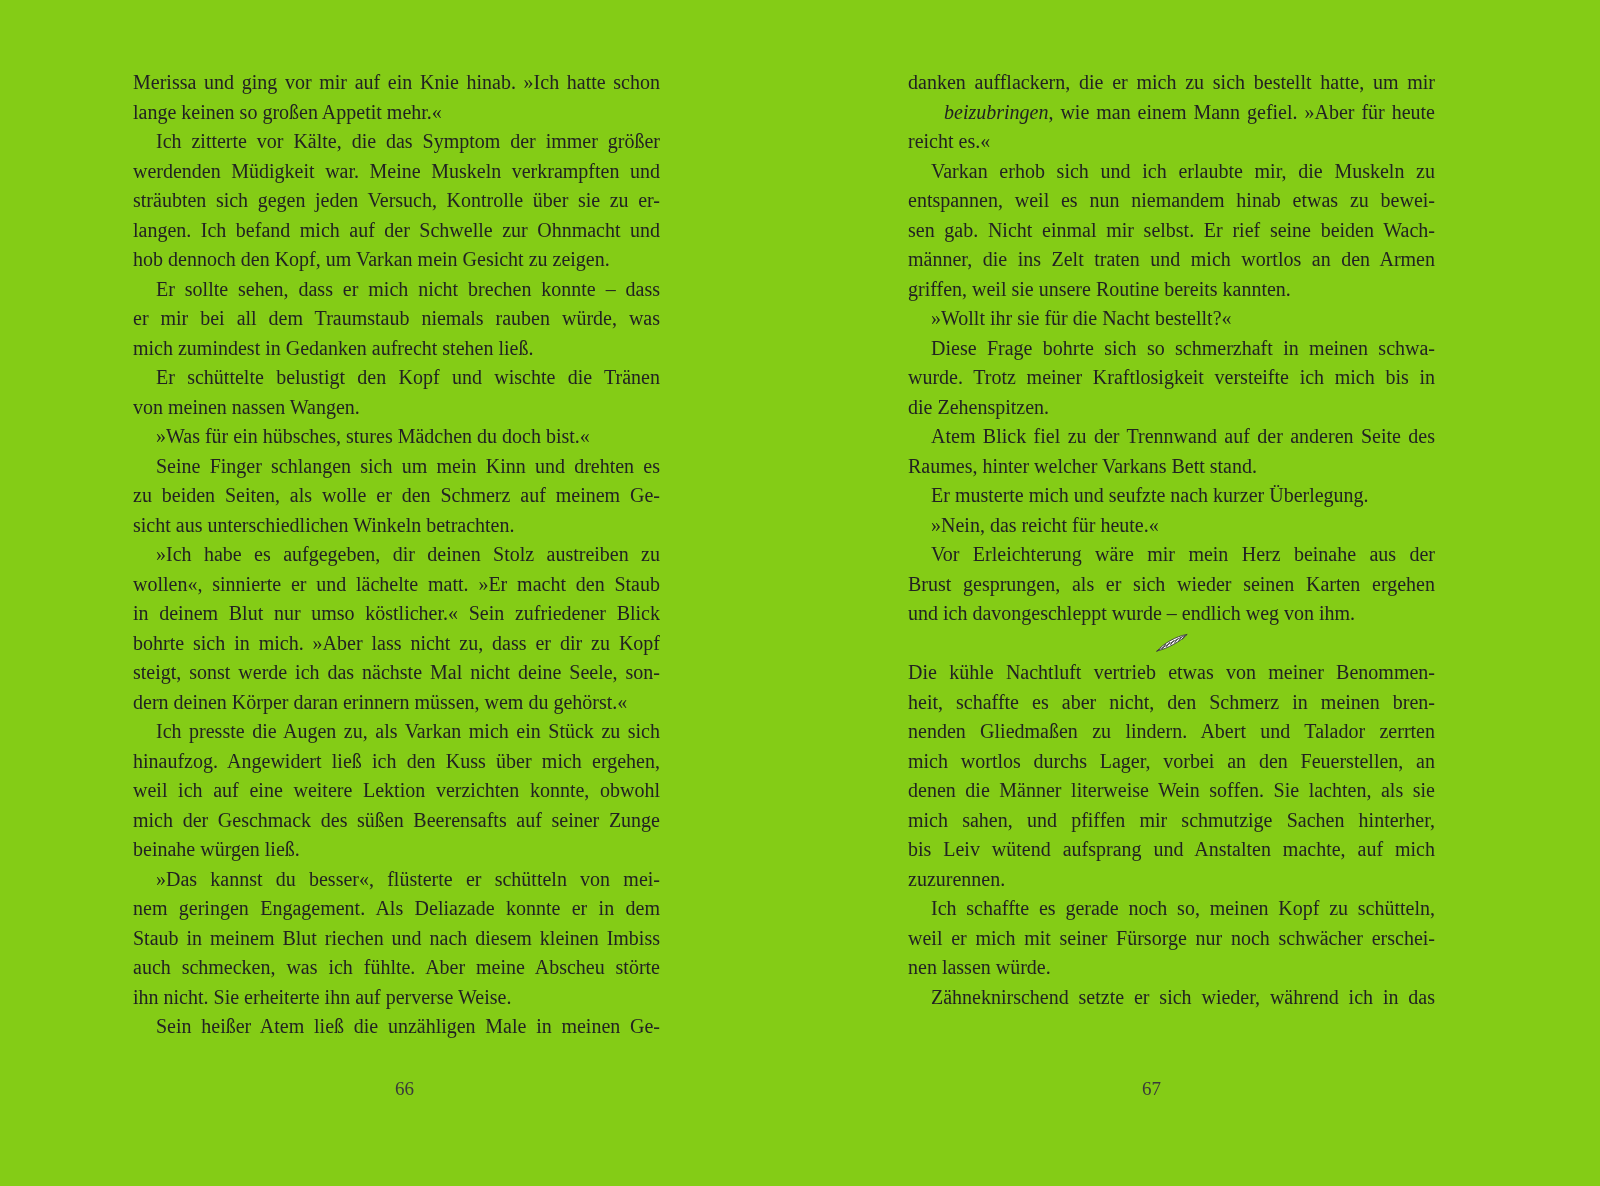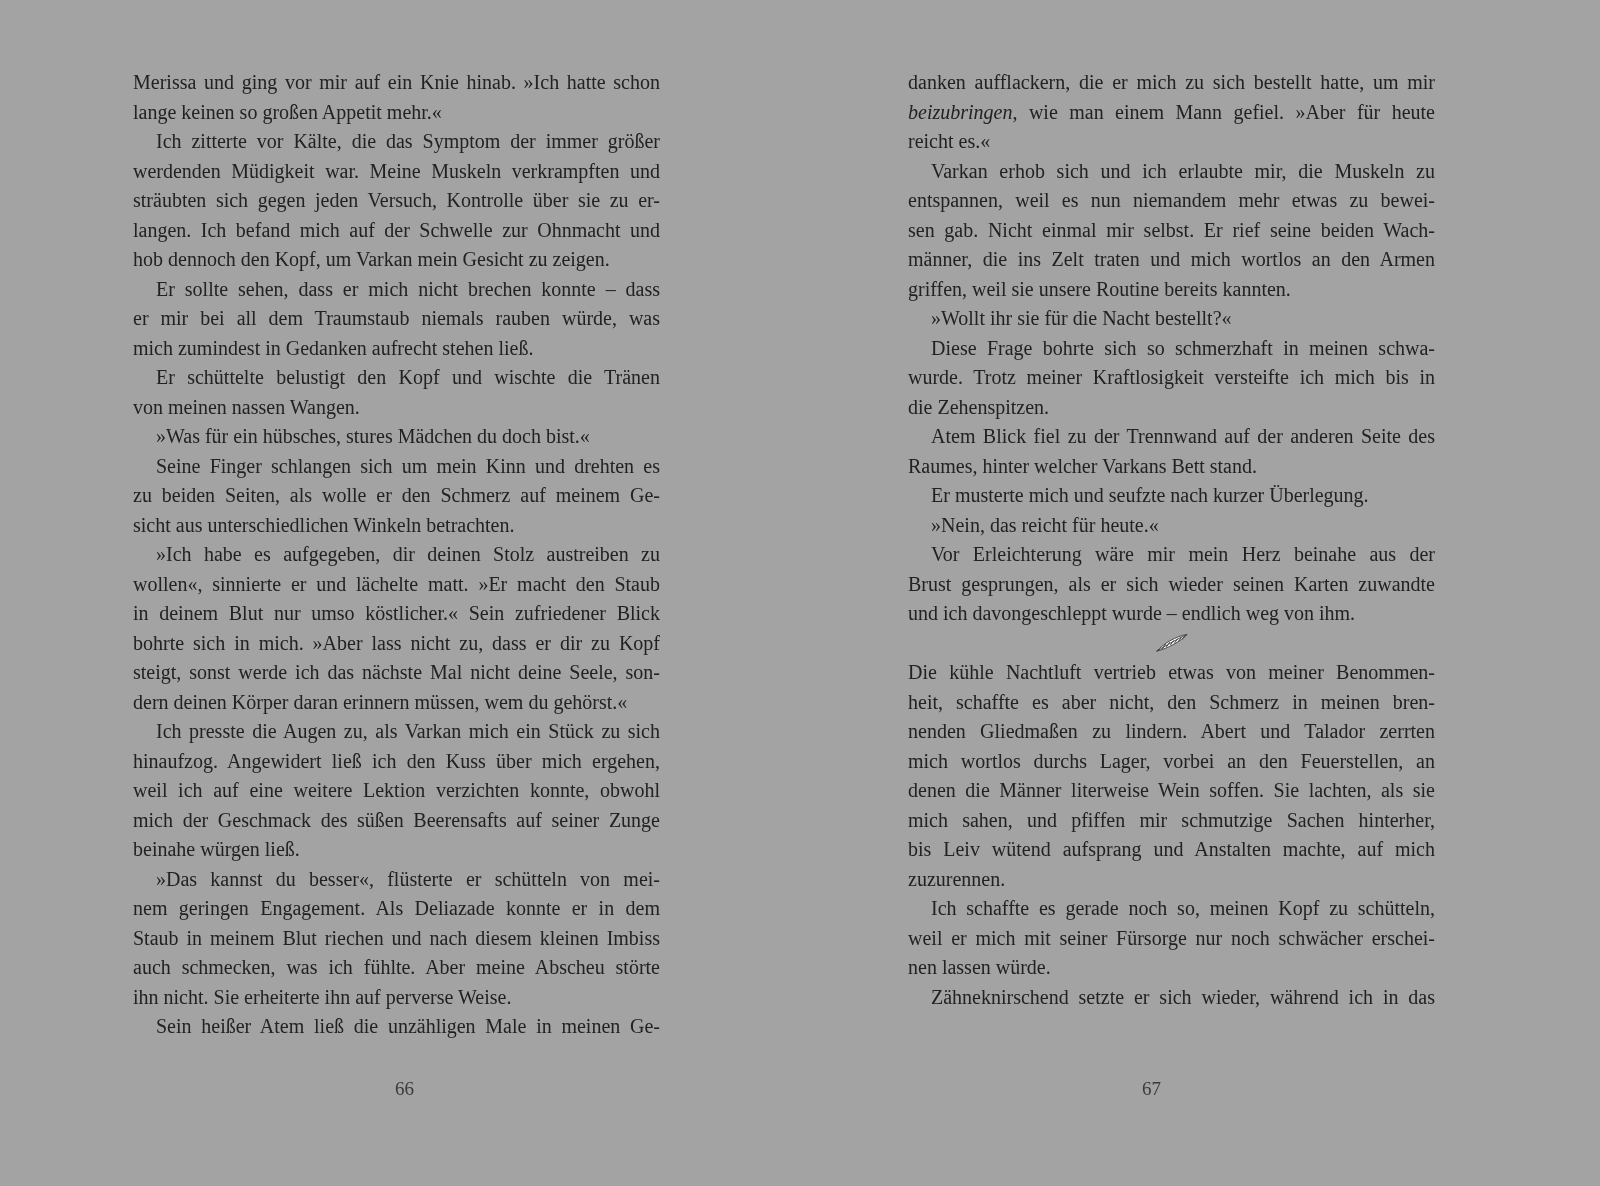--- a/index.html
+++ b/index.html
@@ -7,21 +7,21 @@
     padding: 0;
     background: #ffffff;
     width: 1600px;
     height: 1186px;
     overflow: hidden;
   }
   .spread {
     position: relative;
     width: 1600px;
     height: 1186px;
-    background: #a3a3a3;
+    background: #84cc16;
     font-family: "Liberation Serif", "DejaVu Serif", serif;
   }
   .page {
     position: absolute;
     top: 0;
     height: 100%;
   }
   .textblock {
     position: absolute;
     top: 68px;
@@ -39,20 +39,21 @@
     white-space: normal;
   }
   .line.j {
     text-align: justify;
     text-align-last: justify;
   }
   .line.ind {
     text-indent: 23px;
   }
   .line em {
+    margin-left: 36px;
   }
   .line.orn {
     text-align: center;
     text-align-last: center;
   }
   .line.orn svg {
     vertical-align: middle;
     margin-top: -4px;
   }
   .pagenum {
@@ -108,34 +109,34 @@
         <div class="line j ind">Sein heißer Atem ließ die unzähligen Male in meinen Ge-</div>
       </div>
     <div class="pagenum pn-left">66</div>
   </section>
   <section class="page">
     <div class="textblock tb-right">
         <div class="line j">danken aufflackern, die er mich zu sich bestellt hatte, um mir</div>
         <div class="line j"><em>beizubringen</em>, wie man einem Mann gefiel. »Aber für heute</div>
         <div class="line">reicht es.«</div>
         <div class="line j ind">Varkan erhob sich und ich erlaubte mir, die Muskeln zu</div>
-        <div class="line j">entspannen, weil es nun niemandem mehr etwas zu bewei-</div>
+        <div class="line j">entspannen, weil es nun niemandem hinab etwas zu bewei-</div>
         <div class="line j">sen gab. Nicht einmal mir selbst. Er rief seine beiden Wach-</div>
         <div class="line j">männer, die ins Zelt traten und mich wortlos an den Armen</div>
         <div class="line">griffen, weil sie unsere Routine bereits kannten.</div>
         <div class="line ind">»Wollt ihr sie für die Nacht bestellt?«</div>
         <div class="line j ind">Diese Frage bohrte sich so schmerzhaft in meinen schwa-</div>
         <div class="line j">wurde. Trotz meiner Kraftlosigkeit versteifte ich mich bis in</div>
         <div class="line">die Zehenspitzen.</div>
         <div class="line j ind">Atem Blick fiel zu der Trennwand auf der anderen Seite des</div>
         <div class="line">Raumes, hinter welcher Varkans Bett stand.</div>
         <div class="line ind">Er musterte mich und seufzte nach kurzer Überlegung.</div>
         <div class="line ind">»Nein, das reicht für heute.«</div>
         <div class="line j ind">Vor Erleichterung wäre mir mein Herz beinahe aus der</div>
-        <div class="line j">Brust gesprungen, als er sich wieder seinen Karten zuwandte</div>
+        <div class="line j">Brust gesprungen, als er sich wieder seinen Karten ergehen</div>
         <div class="line">und ich davongeschleppt wurde – endlich weg von ihm.</div>
         <div class="line orn"><svg width="36" height="22" viewBox="0 0 36 22">
             <g stroke="#3a3a3a" stroke-width="0.9" fill="none" stroke-linecap="round">
               <path d="M3 19 C 9 12, 22 4, 33 2.5 C 27 9, 14 16.5, 3 19 Z" fill="#ffffff"></path>
               <path d="M3 19 C 12 13.5, 24 6.5, 33 2.5"></path>
               <path d="M8.5 16.6 L 11.5 12.4"></path>
               <path d="M12.5 14.8 L 15.5 10.5"></path>
               <path d="M16.5 12.9 L 19.5 8.7"></path>
               <path d="M20.5 11.1 L 23.5 6.9"></path>
               <path d="M24.5 9.2 L 27.3 5.3"></path>

